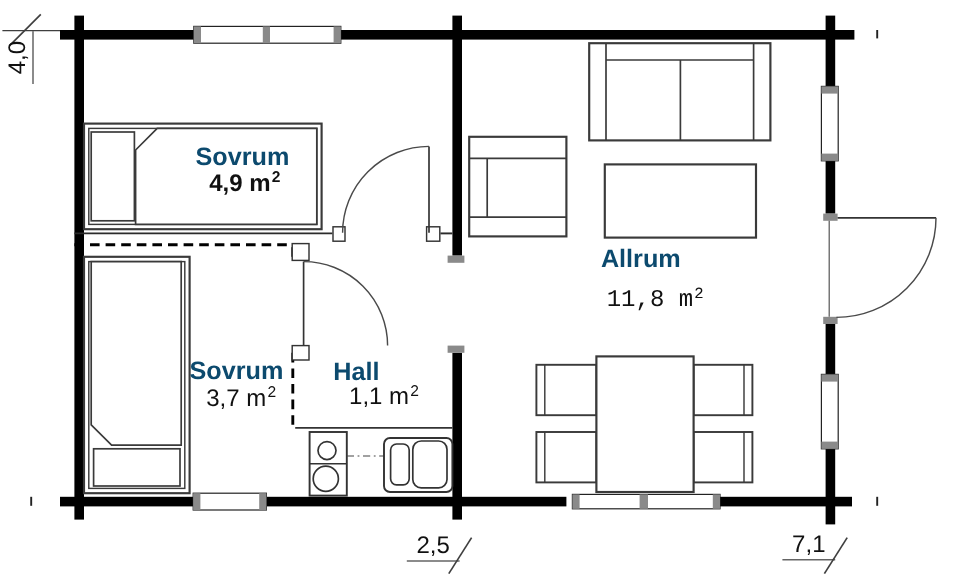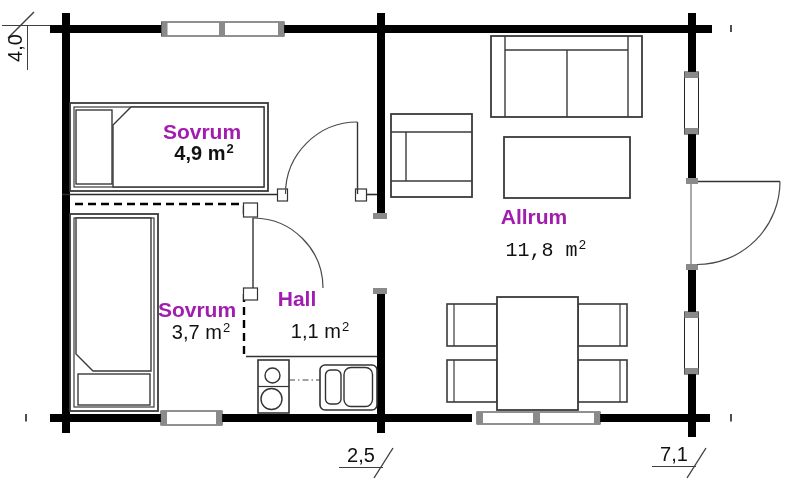--- a/index.html
+++ b/index.html
@@ -9,21 +9,21 @@
     background:#ffffff;
     font-family:"Liberation Sans", sans-serif;
     overflow:hidden;
   }
   #plan svg{position:absolute;left:0;top:0;}
   .label{
     position:absolute;
     transform:translate(-50%,-50%);
     font-weight:bold;
     font-size:21px;
-    color:#a21caf;
+    color:#0c4a6e;
     white-space:nowrap;
     line-height:1;
   }
   .area{
     position:absolute;
     transform:translate(-50%,-50%);
     font-size:20px;
     color:#111;
     white-space:nowrap;
     line-height:1;
@@ -199,21 +199,21 @@
       <line x1="731" y1="25" x2="731" y2="32" stroke="#222" stroke-width="1.6"></line>
     </g>
   </svg>
 
   <div class="label" style="left:202px;top:131px;">Sovrum</div>
   <div class="area" style="left:204px;top:153px;font-weight:bold;"><span>4,9 m</span><span class="sup">2</span></div>
 
   <div class="label" style="left:197px;top:309px;">Sovrum</div>
   <div class="area" style="left:201px;top:332px;"><span>3,7 m</span><span class="sup">2</span></div>
 
-  <div class="label" style="left:297px;top:298px;">Hall</div>
+  <div class="label" style="left:297px;top:310px;">Hall</div>
   <div class="area" style="left:320px;top:331px;"><span>1,1 m</span><span class="sup">2</span></div>
 
   <div class="label" style="left:534px;top:216px;">Allrum</div>
   <div class="area" style="left:546px;top:251px;font-family:Liberation Mono, monospace;"><span>11,8 m</span><span class="sup">2</span></div>
 
   <div class="dim dim-rot" style="left:-6px;top:36px;width:44px;">4,0</div>
   <div class="dim" style="left:339px;top:444px;width:44px;">2,5</div>
   <div class="dim" style="left:652px;top:443px;width:44px;">7,1</div>
 
 </div>

